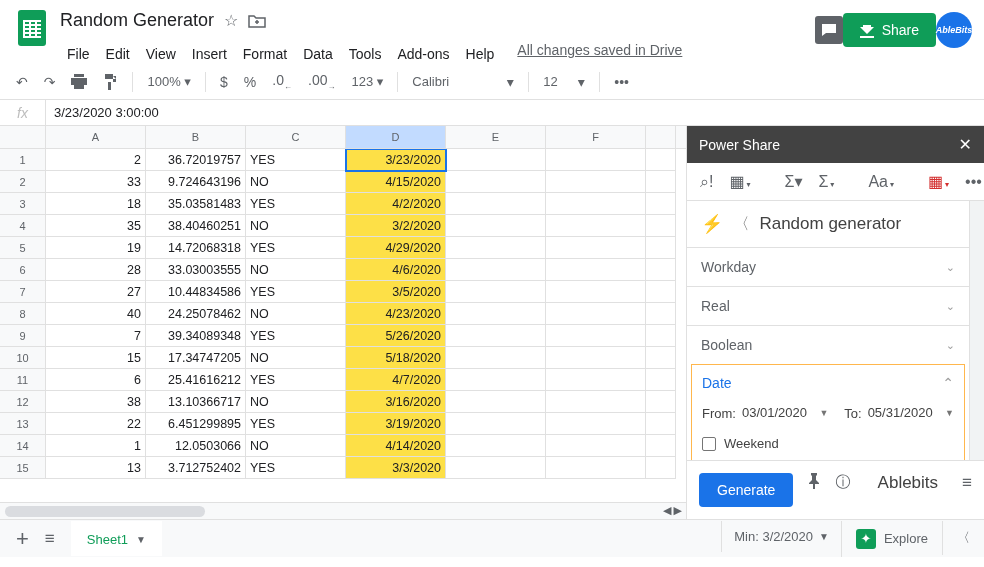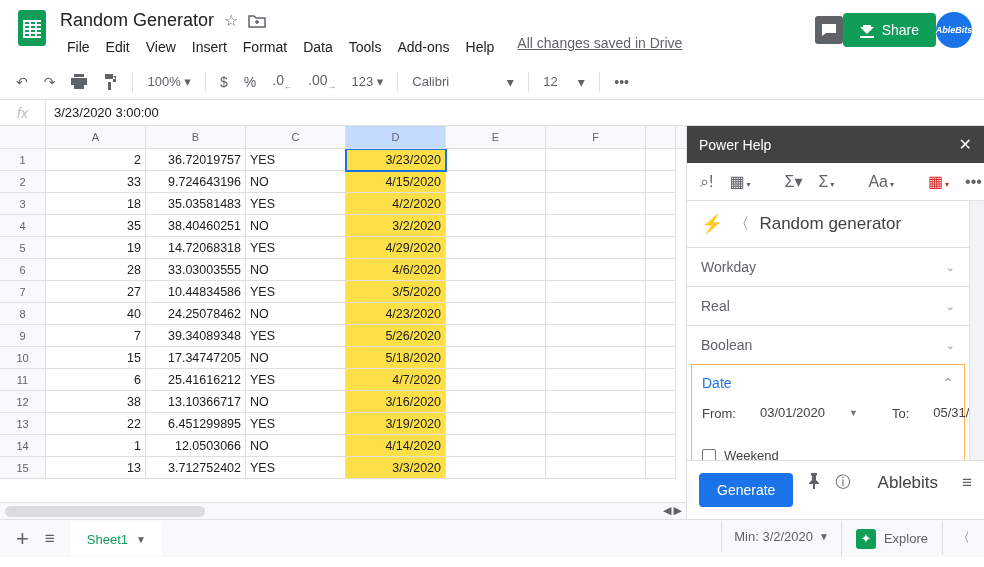--- a/index.html
+++ b/index.html
@@ -5,21 +5,21 @@
 *{box-sizing:border-box;margin:0;padding:0;font-family:Arial,sans-serif}
 body{width:984px;height:567px;overflow:hidden;background:#fff;font-size:13px;color:#202124;position:relative}
 .titlebar{display:flex;align-items:flex-start;padding:8px 12px 0;height:64px}
 .logo{width:40px;height:40px;display:flex;align-items:center;justify-content:center;margin-right:8px}
 .logo-inner{width:28px;height:36px;background:#0f9d58;border-radius:3px;position:relative}
 .logo-inner::after{content:"";position:absolute;top:10px;left:5px;right:5px;bottom:8px;background:repeating-linear-gradient(#fff 0 2px,transparent 2px 4px),repeating-linear-gradient(90deg,#fff 0 2px,transparent 2px 6px)}
 .title-area{flex:1}
 .doc-title{display:flex;align-items:center;gap:10px;font-size:18px;color:#5f6368;padding:2px 0}
 .doc-name{color:#202124}
 .star-icon,.folder-icon{color:#5f6368;font-size:16px;cursor:pointer}
-.menubar{display:flex;gap:2px;margin-top:2px}
+.menubar{display:flex;gap:2px;margin-top:9px}
 .menu-item{padding:4px 7px;cursor:pointer;font-size:14px;color:#202124;border-radius:3px}
 .saved-link{color:#5f6368;text-decoration:underline;margin-left:14px;font-size:14px;cursor:pointer}
 .right-actions{display:flex;align-items:center;margin-top:4px}
 .comment-icon{width:28px;height:28px;background:#5f6368;border-radius:3px;display:flex;align-items:center;justify-content:center;color:#fff;cursor:pointer;font-size:15px}
 .share-btn{background:#0f9d58;color:#fff;padding:9px 17px;border-radius:4px;cursor:pointer;display:flex;align-items:center;gap:8px;font-size:14px;font-weight:500}
 .avatar{width:36px;height:36px;border-radius:50%;background:#1a73e8;display:flex;align-items:center;justify-content:center;color:#fff;font-size:9px;font-weight:bold;cursor:pointer;font-style:italic}
 .toolbar{display:flex;align-items:center;padding:4px 10px;border-bottom:1px solid #e0e0e0;height:36px;gap:4px}
 .tb-btn{padding:5px 6px;cursor:pointer;color:#5f6368;border-radius:3px;font-size:14px;min-width:20px;text-align:center}
 .tb-sep{width:1px;height:20px;background:#e0e0e0;margin:0 4px}
 .tb-text{font-size:13px;color:#5f6368;padding:4px 6px;cursor:pointer}
@@ -52,21 +52,21 @@
 .sb-content-wrap{flex:1;display:flex;overflow:hidden}
 .sb-content{flex:1;overflow:auto;padding:0}
 .sb-title{display:flex;align-items:center;gap:10px;padding:12px 14px;font-size:17px;color:#424242}
 .sb-bolt{font-size:18px}
 .sb-back{color:#757575;font-size:16px;cursor:pointer}
 .section{border-top:1px solid #e0e0e0;padding:11px 14px;display:flex;justify-content:space-between;align-items:center;cursor:pointer;color:#5f6368;font-size:14px}
 .section .chev{color:#9e9e9e;font-size:11px}
 .date-panel{border:1px solid #ffb74d;margin:0 4px;padding-bottom:6px}
 .date-head{padding:10px 10px;display:flex;justify-content:space-between;align-items:center;color:#1a73e8;font-size:14px;cursor:pointer}
 .date-body{padding:4px 10px}
-.date-row{display:flex;align-items:center;gap:24px;font-size:13px;color:#424242;margin-bottom:22px}
+.date-row{display:flex;align-items:center;gap:6px;font-size:13px;color:#424242;margin-bottom:10px}
 .date-inp{border:none;border-bottom:1px solid transparent;font-size:13px;width:75px}
 .date-dd{color:#757575;font-size:9px;cursor:pointer}
 .chk-row{display:flex;align-items:center;gap:8px;font-size:13px;color:#424242;padding:5px 0}
 .chk{width:14px;height:14px;border:1.5px solid #757575;border-radius:2px;display:flex;align-items:center;justify-content:center;font-size:11px;color:#424242}
 .chk.on{background:#fff}
 .sb-footer{border-top:1px solid #e0e0e0;padding:12px 12px;display:flex;align-items:flex-start;gap:14px}
 .gen-btn{background:#1a73e8;color:#fff;padding:9px 18px;border-radius:4px;cursor:pointer;font-size:14px;font-weight:500}
 .sb-foot-icon{color:#5f6368;cursor:pointer;font-size:15px}
 .ablebits{font-family:sans-serif;font-size:17px;color:#424242;margin-left:auto;cursor:pointer}
 .hamburger{color:#5f6368;cursor:pointer;font-size:17px;margin-left:10px}
@@ -333,21 +333,21 @@
       <div class="hscroll-thumb"></div>
       <div class="hscroll-arrows">
           <span>◀</span>
           <span>▶</span>
         </div>
     </div>
   </div>
 
   <div class="sidebar">
     <div class="sb-header">
-      <span>Power Help</span>
+      <span>Power Share</span>
       <span class="sb-close">✕</span>
     </div>
     <div class="sb-toolbar">
       <span class="sb-tool">⌕!</span>
       <span class="sb-tool dd">▦</span>
       <span class="tb-sep"></span>
       <span class="sb-tool">Σ▾</span>
       <span class="sb-tool dd">Σ</span>
       <span class="tb-sep"></span>
       <span class="sb-tool dd">Aa</span>

